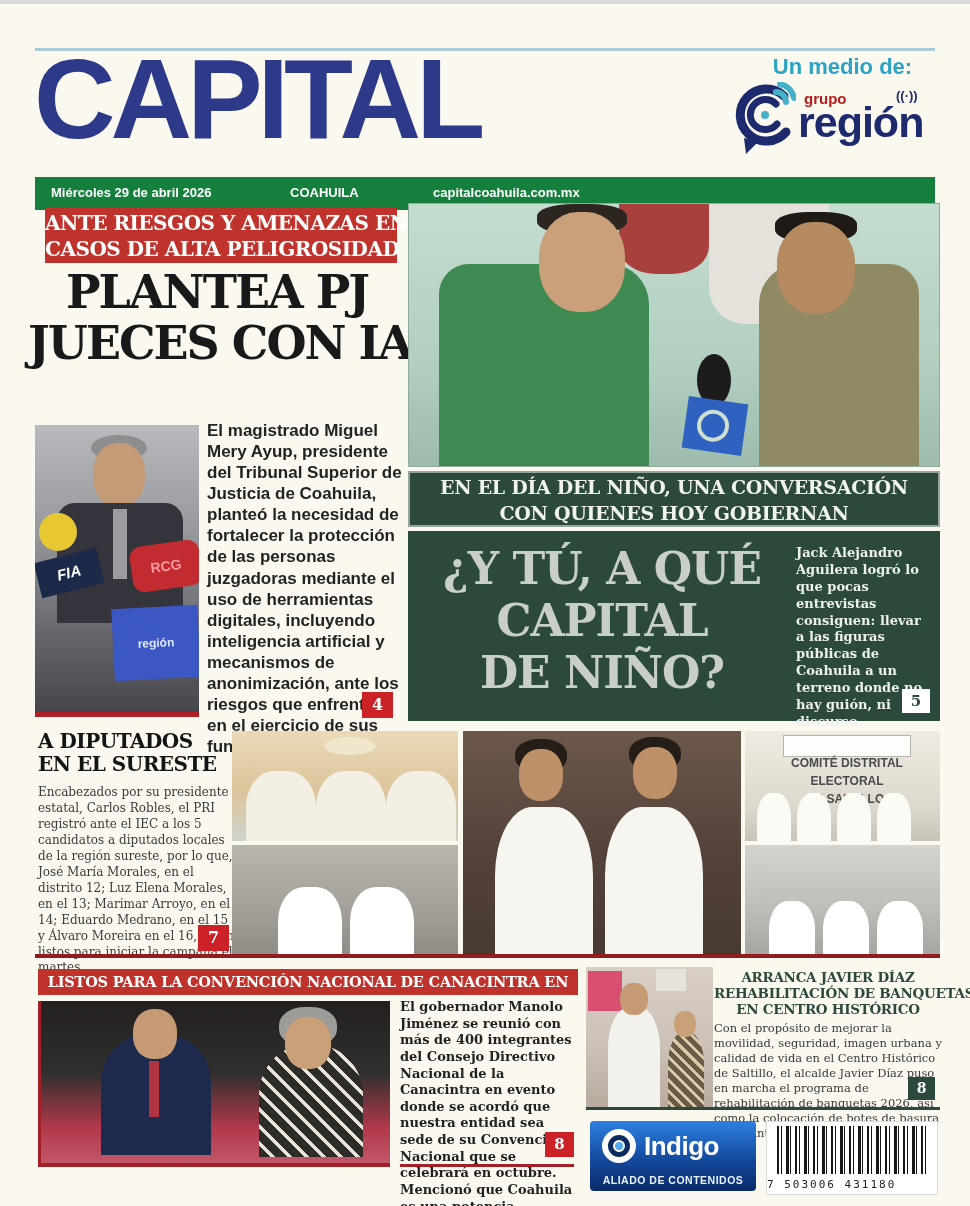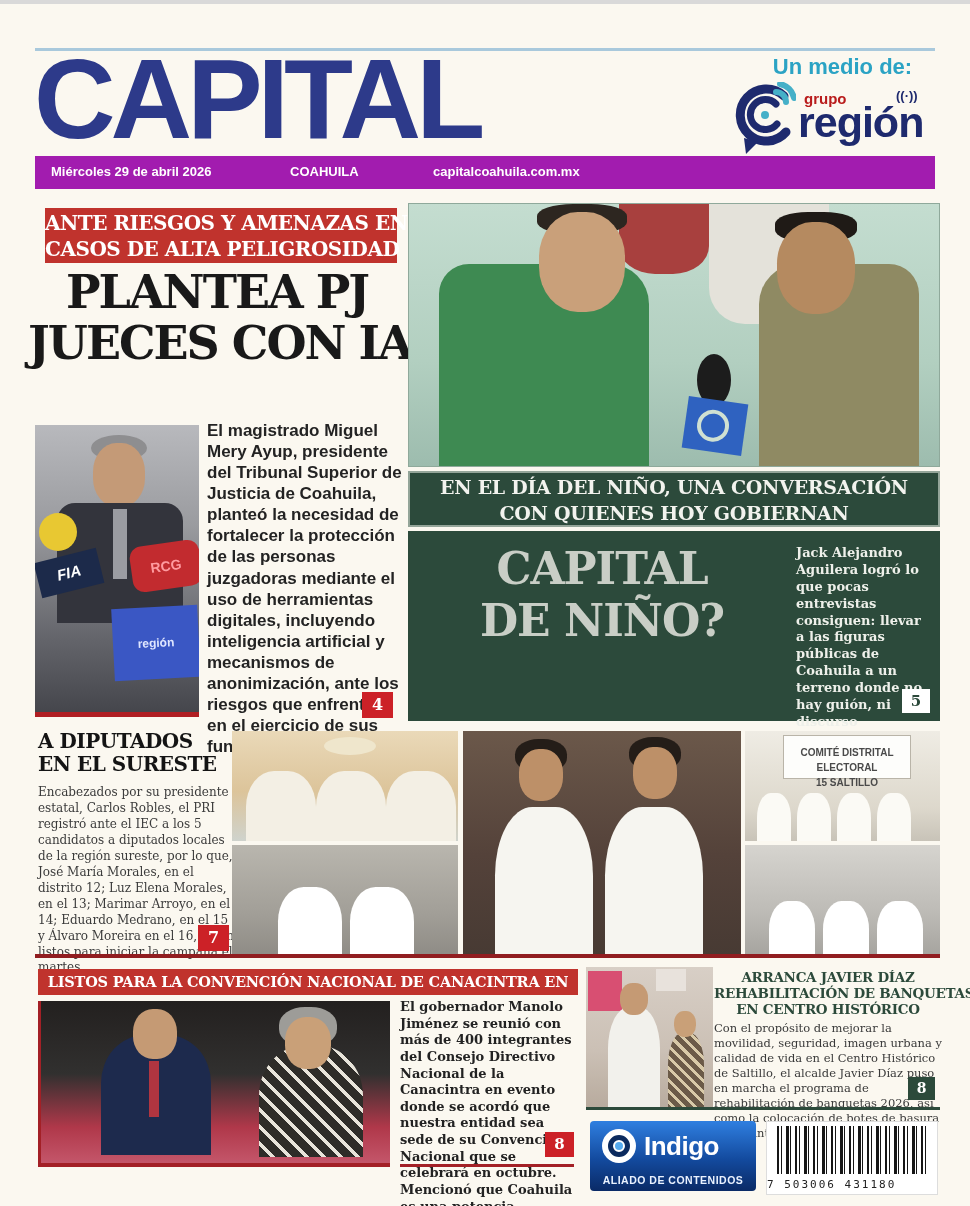--- a/index.html
+++ b/index.html
@@ -16,21 +16,21 @@
   .tagline { left:740px; top:50px; width:205px; text-align:center; font-size:22px;
              font-weight:bold; color:#2ba3c4; }
   .brand { left:728px; top:76px; width:215px; height:86px; }
   .brand-icon { position:absolute; left:4px; top:2px; width:64px; height:74px; }
   .brand-grupo { position:absolute; left:76px; top:10px; font-size:15px; font-weight:bold; color:#b91c1c; }
   .brand-region { position:absolute; left:70px; top:18px; font-size:43px; font-weight:bold;
                   color:#1e2a6e; letter-spacing:-1px; }
   .brand-signal { position:absolute; left:168px; top:8px; font-size:13px; font-weight:bold; color:#1e2a6e; }
 
   
-  .datebar { left:35px; top:152px; width:900px; height:33px; background:#a21caf; color:#fff;
+  .datebar { left:35px; top:173px; width:900px; height:33px; background:#15803d; color:#fff;
              font-size:13px; font-weight:bold; }
   .datebar span { position:absolute; line-height:31px; white-space:nowrap; }
   .db-date { left:16px; }
   .db-state { left:255px; }
   .db-web { left:398px; }
   .db-edition { right:13px; }
 
   
   .kicker { left:45px; top:204px; width:352px; height:55px; background:#c0332d; color:#fff;
             text-align:center; font-weight:bold; font-size:20px; line-height:26px; padding-top:2px;
@@ -119,23 +119,23 @@
   .ph-b { left:232px; top:841px; width:226px; height:112px;
           background:linear-gradient(180deg,#b9b6ae 0%,#a29f98 60%,#8e8b85 100%); }
   .ph-b .fig { position:absolute; bottom:-16px; width:64px; height:86px; border-radius:40% 40% 0 0; background:#ffffff; }
   .ph-c { left:463px; top:727px; width:278px; height:226px;
           background:linear-gradient(180deg,#6b584a 0%,#54423a 55%,#473a33 100%); }
   .ph-c .fig { position:absolute; bottom:-30px; width:98px; height:180px; border-radius:38% 38% 0 0; background:#f6f5f0; }
   .ph-c .head { position:absolute; width:44px; height:52px; border-radius:45%; background:#bd9068; }
   .ph-c .hair { position:absolute; width:52px; height:34px; border-radius:45%; background:#241d18; }
   .ph-d { left:745px; top:727px; width:195px; height:110px;
           background:linear-gradient(180deg,#efece4 0%,#ddd8cc 70%,#c8c3b8 100%); }
-  .ph-sign { position:absolute; left:38px; top:4px; width:128px; height:44px; background:#fdfdfb;
-             border:1px solid #b9b4a8; text-align:center; font-size:10px; font-weight:bold; color:#4a4a4a;
-             line-height:1.5; padding-top:9px; }
+  .ph-sign { position:absolute; left:38px; top:4px; width:128px; height:22px; background:#fdfdfb;
+             border:1px solid #b9b4a8; text-align:center; font-size:12px; font-weight:bold; color:#4a4a4a;
+             line-height:1.5; padding-top:18px; }
   .ph-d .fig { position:absolute; bottom:-14px; width:34px; height:62px; border-radius:40% 40% 0 0; background:#fbfaf5; }
   .ph-e { left:745px; top:841px; width:195px; height:112px;
           background:linear-gradient(180deg,#d6d4cf 0%,#bdbbb6 60%,#a5a39e 100%); }
   .ph-e .fig { position:absolute; bottom:-14px; width:46px; height:70px; border-radius:40% 40% 0 0; background:#ffffff; }
   .midrule { left:35px; top:950px; width:905px; height:4px; background:#911d20; }
 
   
   .cana-banner { left:38px; top:965px; width:540px; height:26px; background:#c0332d; color:#fff;
                  text-align:center; font-weight:bold; font-size:14.5px; line-height:26px; letter-spacing:-0.2px; }
   .cana-photo { left:38px; top:997px; width:352px; height:166px;
@@ -252,20 +252,21 @@
     <div class="fp-mic-flag">
       <div class="fp-mic-ring"></div>
     </div>
   </div>
   <div class="abs feat-banner serif">
     <div>EN EL DÍA DEL NIÑO, UNA CONVERSACIÓN</div>
     <div>CON QUIENES HOY GOBIERNAN</div>
   </div>
   <div class="abs feat-box">
     <div class="feat-headline serif">
+      <div>¿Y TÚ, A QUÉ</div>
       <div>CAPITAL</div>
       <div>DE NIÑO?</div>
     </div>
     <div class="feat-body serif">Jack Alejandro Aguilera logró lo que pocas entrevistas consiguen: llevar a las figuras públicas de Coahuila a un terreno donde no hay guión, ni discurso aprendido, donde sólo queda la memoria</div>
     <div class="page5 pagebox">5</div>
   </div>
 
   <div class="abs pri">
     <div class="pri-black">
       <div>A DIPUTADOS</div>

